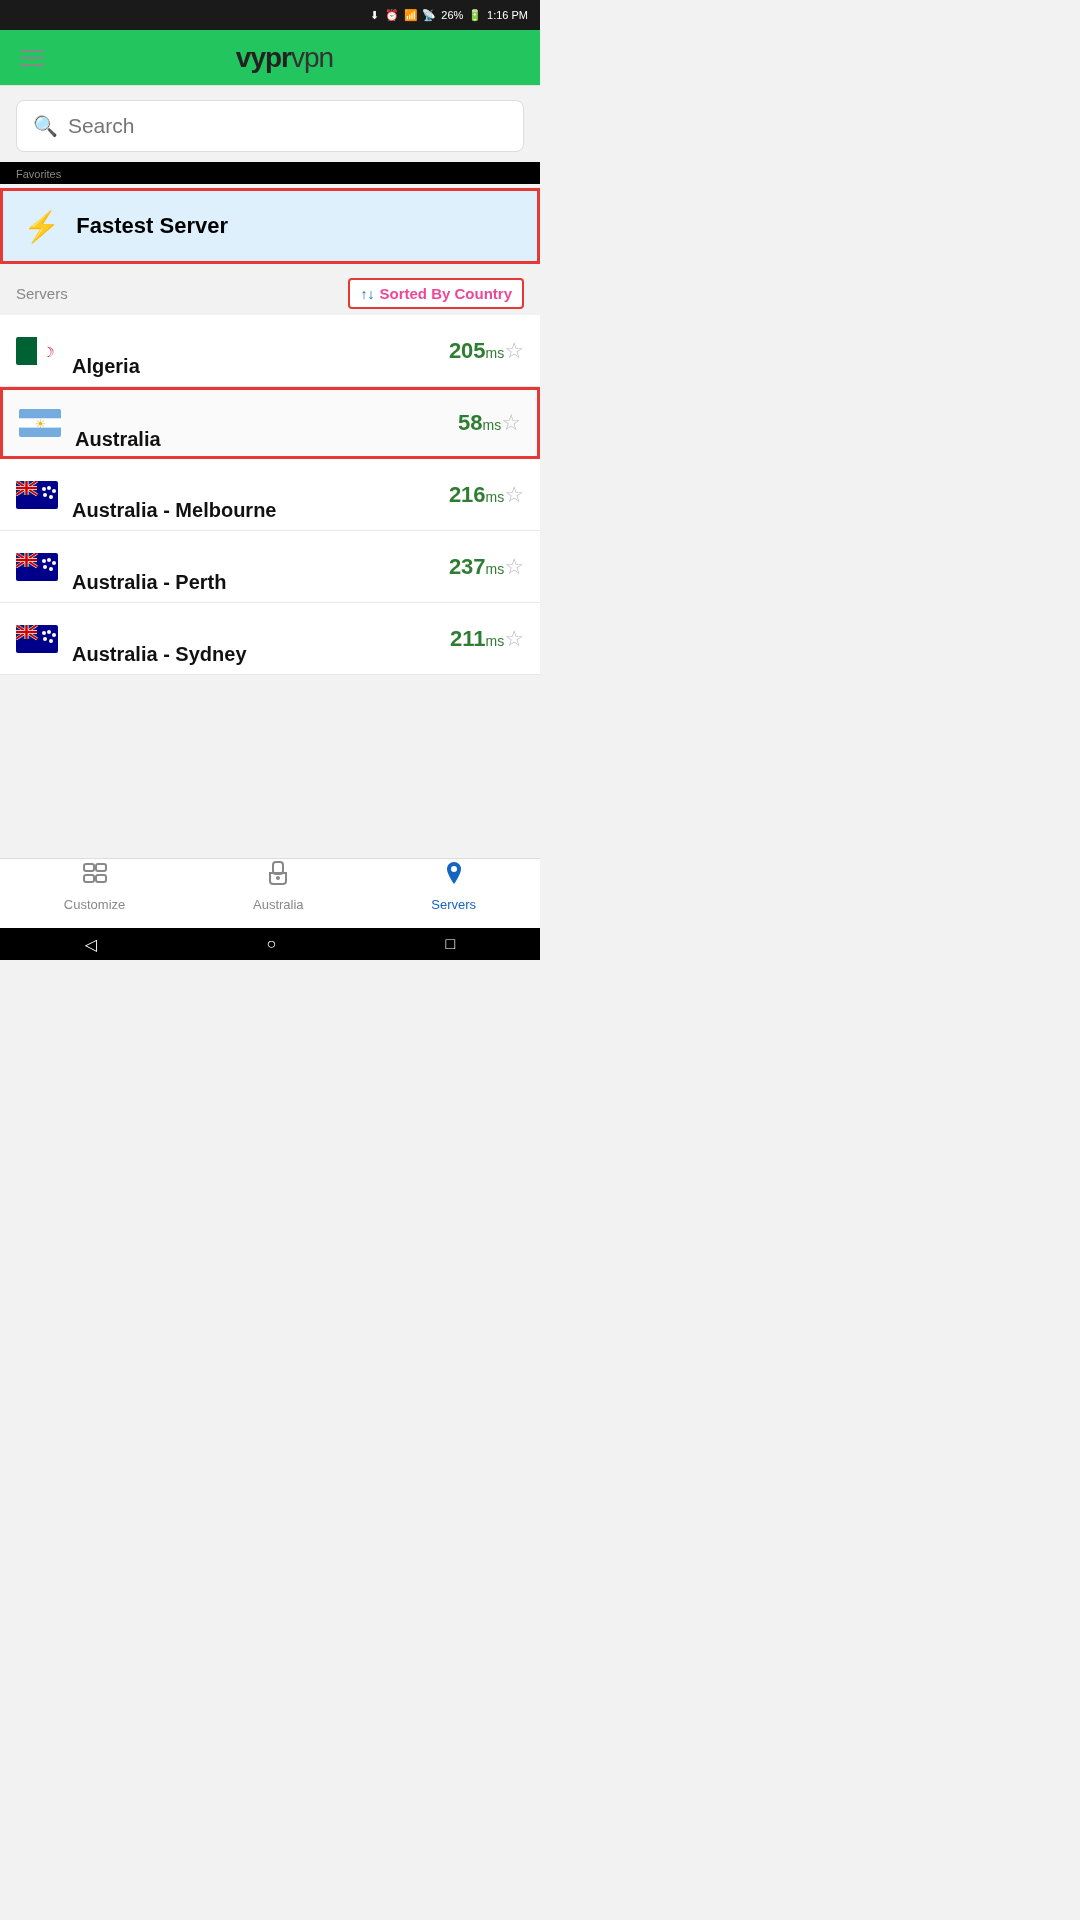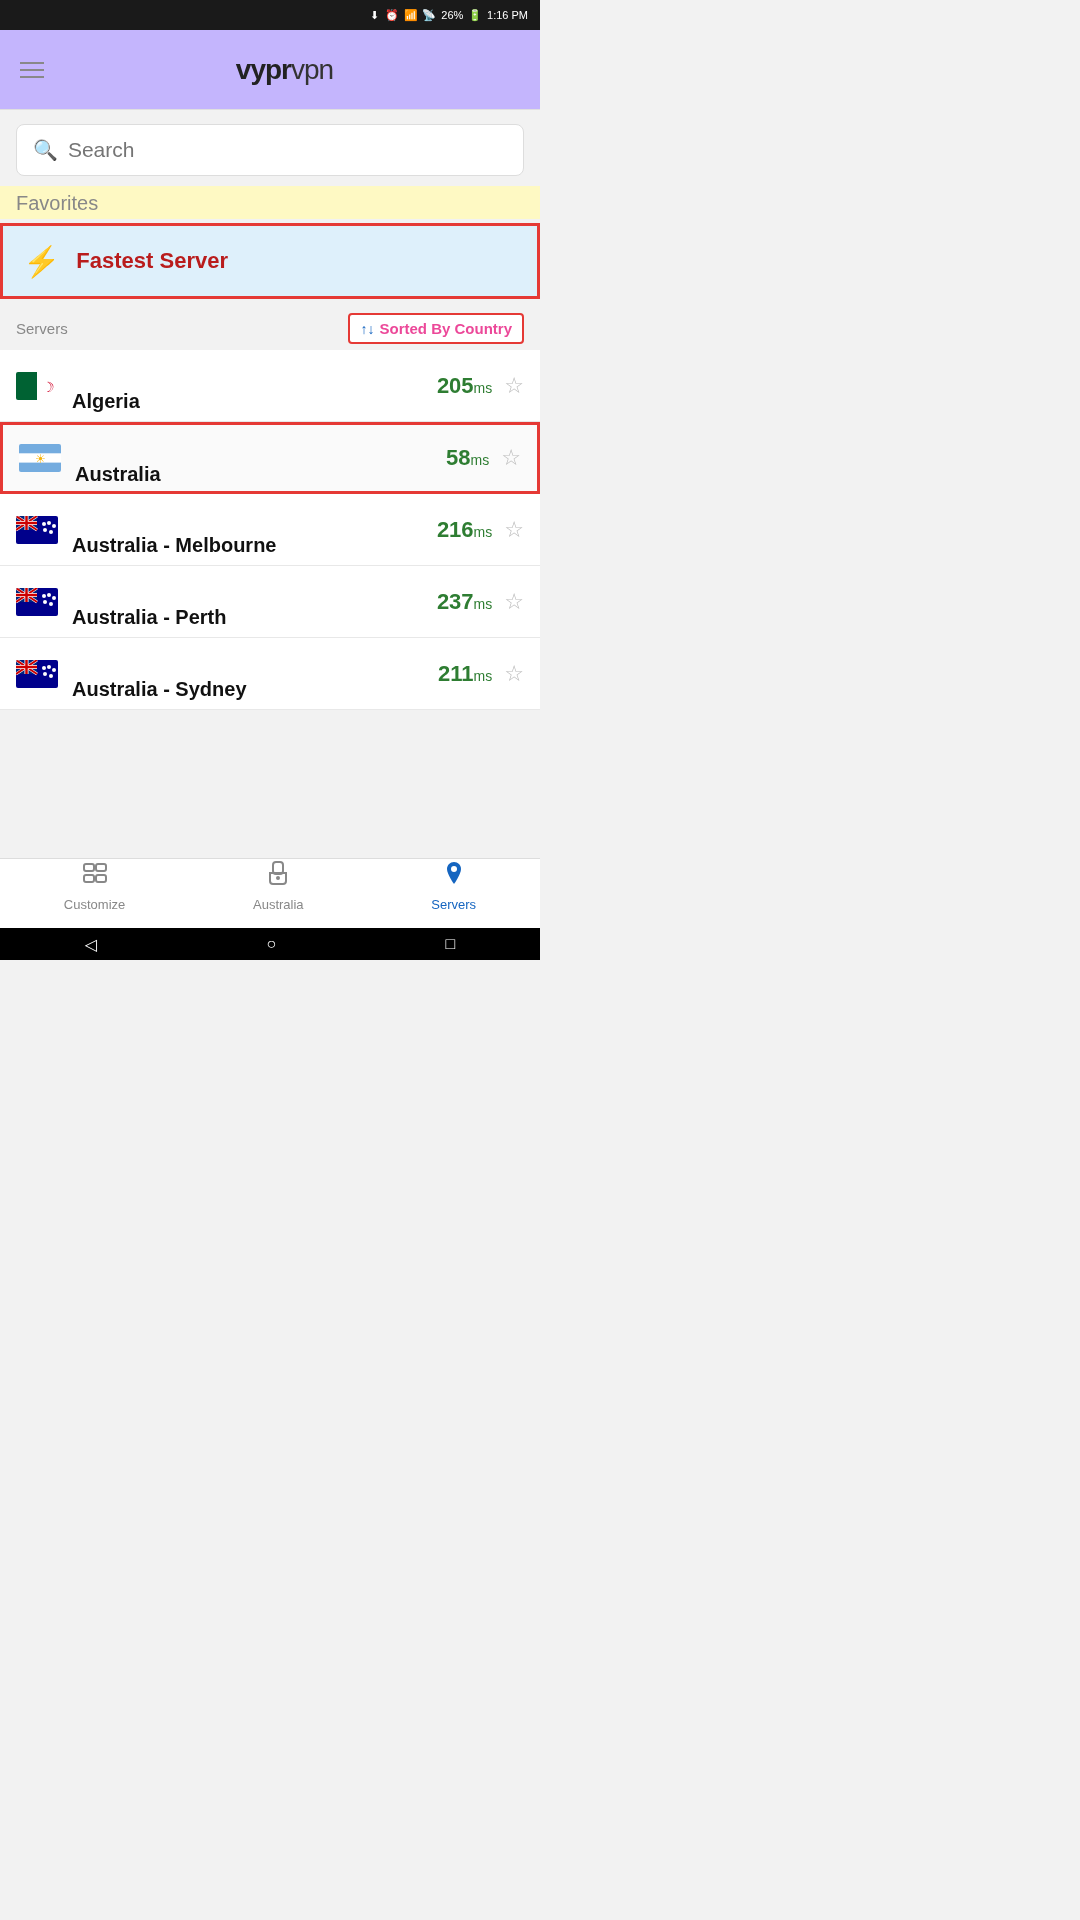--- a/index.html
+++ b/index.html
@@ -29,22 +29,22 @@
       font-size: 11px;
     }
     .status-icons {
       display: flex;
       align-items: center;
       gap: 5px;
     }
 
     
     .header {
-      background: #c4b5fd;
-      height: 80px;
+      background: #22c55e;
+      height: 56px;
       display: flex;
       align-items: center;
       justify-content: center;
       position: relative;
       border-bottom: 1px solid #e0e0e0;
       padding-left: 29px;
     }
     .menu-icon {
       position: absolute;
       left: 20px;
@@ -94,23 +94,23 @@
       outline: none;
       font-size: 21px;
       color: #aaa;
       background: transparent;
       flex: 1;
     }
 
     
     .section-label {
       padding: 6px 16px 4px;
-      font-size: 20px;
+      font-size: 11px;
       color: #888;
-      background: #fef9c3;
+      background: #000000;
     }
 
     
     .fastest-server {
       background: #def0fb;
       border: 3px solid #e53935;
       margin: 4px 0;
       height: 76px;
       display: flex;
       align-items: center;
@@ -118,21 +118,21 @@
       gap: 16px;
       cursor: pointer;
     }
     .bolt-icon {
       font-size: 30px;
       color: #f5a623;
     }
     .fastest-label {
       font-size: 22px;
       font-weight: 700;
-      color: #b91c1c;
+      color: #000000;
     }
 
     
     .servers-header {
       display: flex;
       align-items: center;
       justify-content: space-between;
       padding: 10px 16px 6px;
       background: #f2f2f2;
     }
@@ -194,21 +194,20 @@
       flex: 1;
       font-size: 20px;
       font-weight: 700;
       color: #111;
       margin-top: 32px;
     }
     .latency {
       font-size: 22px;
       font-weight: 700;
       color: #2e7d32;
-      margin-right: 12px;
     }
     .latency .ms {
       font-size: 14px;
       font-weight: 400;
       color: #2e7d32;
     }
     .star-icon {
       font-size: 22px;
       color: #bbb;
     }

